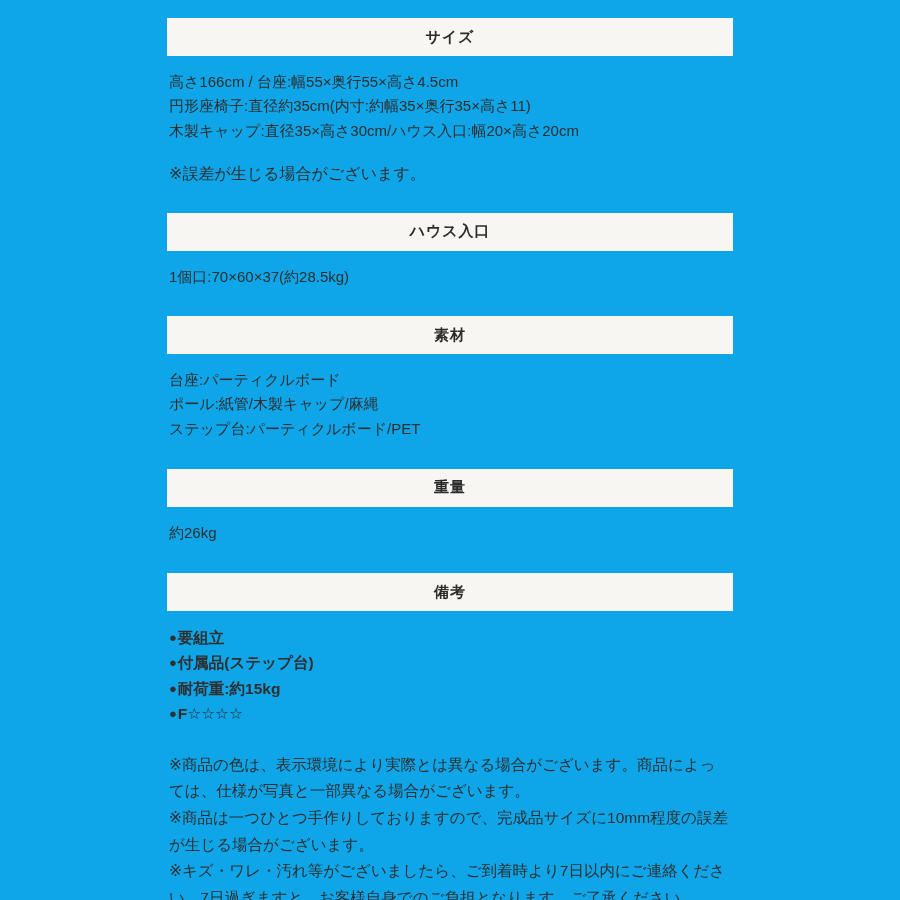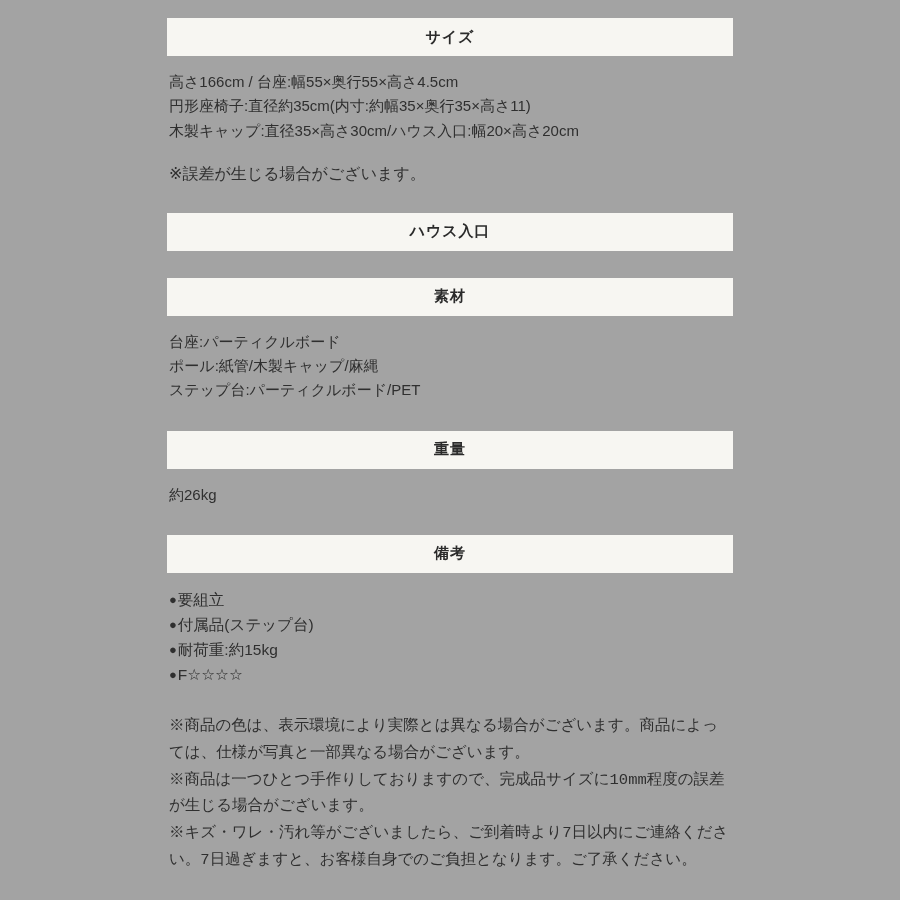--- a/index.html
+++ b/index.html
@@ -14,21 +14,21 @@
     font-family: "Liberation Sans", "DejaVu Sans", sans-serif;
     color: #2f2f2f;
     overflow: hidden;
   }
 
   .spec-page {
     box-sizing: border-box;
     width: 900px;
     height: 900px;
     padding: 18px 167px 0 167px;
-    background: #a3a3a3;
+    background: #0ea5e9;
   }
 
   
   .section-header {
     width: 566px;
     height: 38px;
     background: #f7f6f2;
     display: flex;
     align-items: center;
     justify-content: center;
@@ -66,39 +66,39 @@
   .remarks-list {
     list-style: none;
     margin: 0;
     padding: 14px 2px 0 2px;
     font-size: 15.5px;
     line-height: 1.62;
     color: #2f2f2f;
   }
   .remarks-list li {
     white-space: nowrap;
+    font-weight: bold;
   }
   .bullet-dot {
     font-size: 13px;
     vertical-align: 1px;
     margin-right: 1px;
   }
 
   
   .footer-notes {
     padding: 0 2px;
     font-size: 15.5px;
     line-height: 1.72;
     color: #2f2f2f;
     text-align: left;
   }
   .footer-notes p {
     margin: 0;
     text-indent: 0;
-    font-family: Liberation Mono, monospace;
   }
 </style>
 </head>
 <body>
 
 <div class="spec-page">
 
   <div class="section-header">
     <span>サイズ</span>
   </div>
@@ -109,20 +109,23 @@
   </div>
 
   <div class="gap-note-size"></div>
 
   <div class="note-line">※誤差が生じる場合がございます。</div>
 
   <div class="gap-before-pack"></div>
 
   <div class="section-header">
     <span>ハウス入口</span>
+  </div>
+  <div class="section-body">
+    <div class="line">1個口:70×60×37(約28.5kg)</div>
   </div>
 
   <div class="gap-before-mat"></div>
 
   <div class="section-header">
     <span>素材</span>
   </div>
   <div class="section-body">
     <div class="line">台座:パーティクルボード</div>
     <div class="line">ポール:紙管/木製キャップ/麻縄</div>

